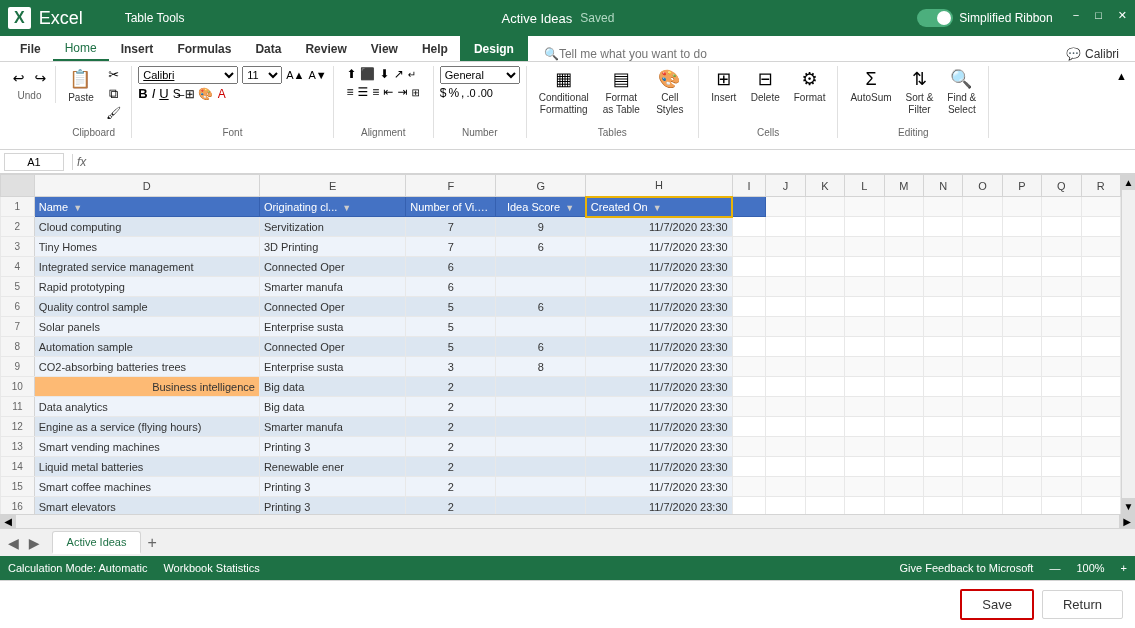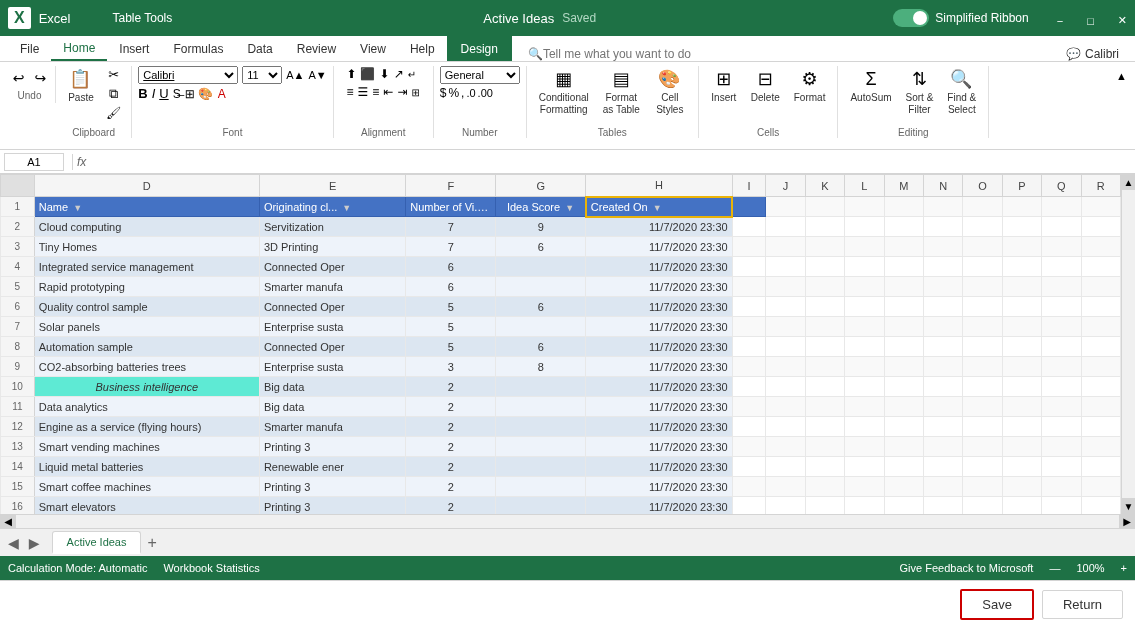--- a/index.html
+++ b/index.html
@@ -2,32 +2,32 @@
 <html><head>
   <meta charset="utf-8">
   <style>
     * { box-sizing: border-box; margin: 0; padding: 0; }
     body { font-family: 'Segoe UI', Arial, sans-serif; font-size: 11px; background: #f0f0f0; width: 1135px; height: 628px; overflow: hidden; display: flex; flex-direction: column; }
 
     
     .title-bar { background: #1e7145; height: 36px; display: flex; align-items: center; padding: 0 8px; color: white; flex-shrink: 0; }
     .excel-logo { background: white; color: #1e7145; font-weight: bold; font-size: 13px; padding: 2px 6px; margin-right: 8px; border-radius: 2px; display: flex; align-items: center; }
     .excel-logo span { font-size: 16px; color: #1e7145; font-weight: bold; }
-    .title-app-name { color: white; font-size: 13px; font-weight: 500; margin-right: 20px; }
+    .title-app-name { color: white; font-size: 18px; font-weight: 500; margin-right: 20px; }
     .title-center { flex: 1; display: flex; justify-content: center; align-items: center; }
     .title-file { font-size: 13px; font-weight: 500; color: white; }
     .title-saved { font-size: 12px; color: #b3d9c4; margin-left: 8px; }
-    .title-right { display: flex; align-items: flex-end; gap: 16px; }
+    .title-right { display: flex; align-items: flex-start; gap: 8px; }
     .simplified-ribbon-toggle { display: flex; align-items: center; gap: 6px; font-size: 12px; color: white; }
     .toggle-switch { width: 36px; height: 18px; background: #4caf7d; border-radius: 9px; position: relative; cursor: pointer; }
     .toggle-switch::after { content: ''; position: absolute; right: 2px; top: 2px; width: 14px; height: 14px; background: white; border-radius: 50%; }
 
     
     .ribbon-tabs { background: white; height: 26px; display: flex; align-items: flex-end; padding: 0 8px; border-bottom: none; flex-shrink: 0; }
-    .ribbon-tab { padding: 4px 12px; font-size: 12px; cursor: pointer; color: #333; border: none; background: none; height: 100%; display: flex; align-items: center; }
+    .ribbon-tab { padding: 4px 12px; font-size: 12px; cursor: pointer; color: #333; border: none; background: none; height: 100%; display: flex; align-items: center; font-weight: bold; }
     .ribbon-tab.active { color: #1e7145; border-bottom: 2px solid #1e7145; font-weight: 500; }
     .ribbon-tab.design { color: white; background: #1e7145; padding: 4px 14px; }
     .tell-me { flex: 1; display: flex; align-items: center; color: #666; font-size: 12px; padding: 0 16px; }
     .tell-me input { border: none; outline: none; font-size: 12px; color: #666; width: 180px; }
     .comments-btn { display: flex; align-items: center; gap: 4px; font-size: 12px; color: #333; cursor: pointer; padding: 0 8px; }
 
     
     .ribbon { background: white; border-bottom: 1px solid #d4d4d4; display: flex; align-items: flex-start; padding: 4px 4px 2px; flex-shrink: 0; min-height: 88px; }
     .ribbon-group { display: flex; flex-direction: column; align-items: center; padding: 0 6px; border-right: 1px solid #e0e0e0; min-height: 72px; justify-content: space-between; }
     .ribbon-group:last-child { border-right: none; }
@@ -476,21 +476,21 @@
               <td></td>
               <td></td>
               <td></td>
               <td></td>
               <td></td>
               <td></td>
               <td></td>
             </tr>
             <tr>
               <td class="row-num">10</td>
-              <td style="background: #5eead4; text-align: center; font-style: italic;">Business intelligence</td>
+              <td style="background: #fdba74; text-align: right;">Business intelligence</td>
               <td style="background: rgb(220, 230, 241); text-align: left;">Big data</td>
               <td style="background: rgb(220, 230, 241); text-align: center;">2</td>
               <td style="background: rgb(220, 230, 241); text-align: center;"></td>
               <td style="background: rgb(220, 230, 241); text-align: right;">11/7/2020 23:30</td>
               <td></td>
               <td></td>
               <td></td>
               <td></td>
               <td></td>
               <td></td>

